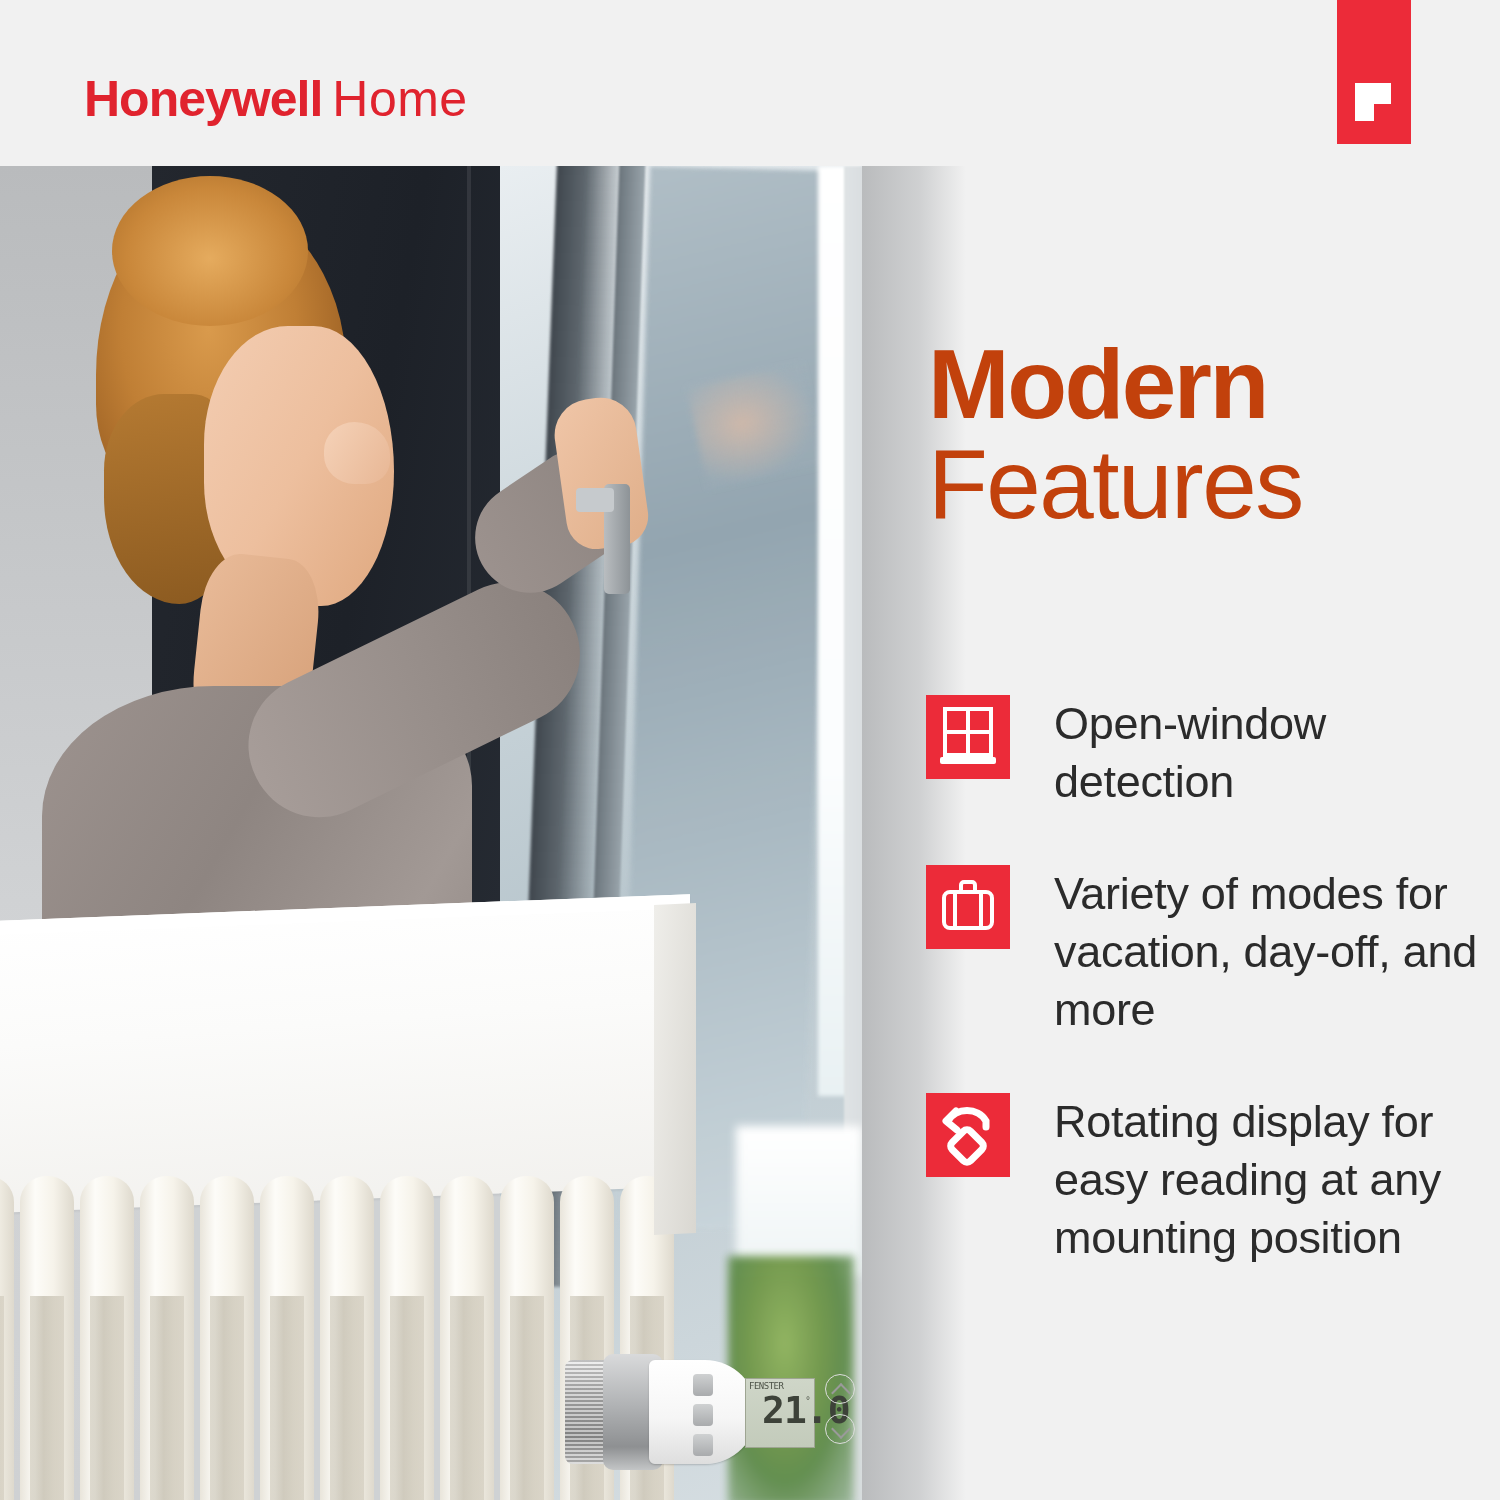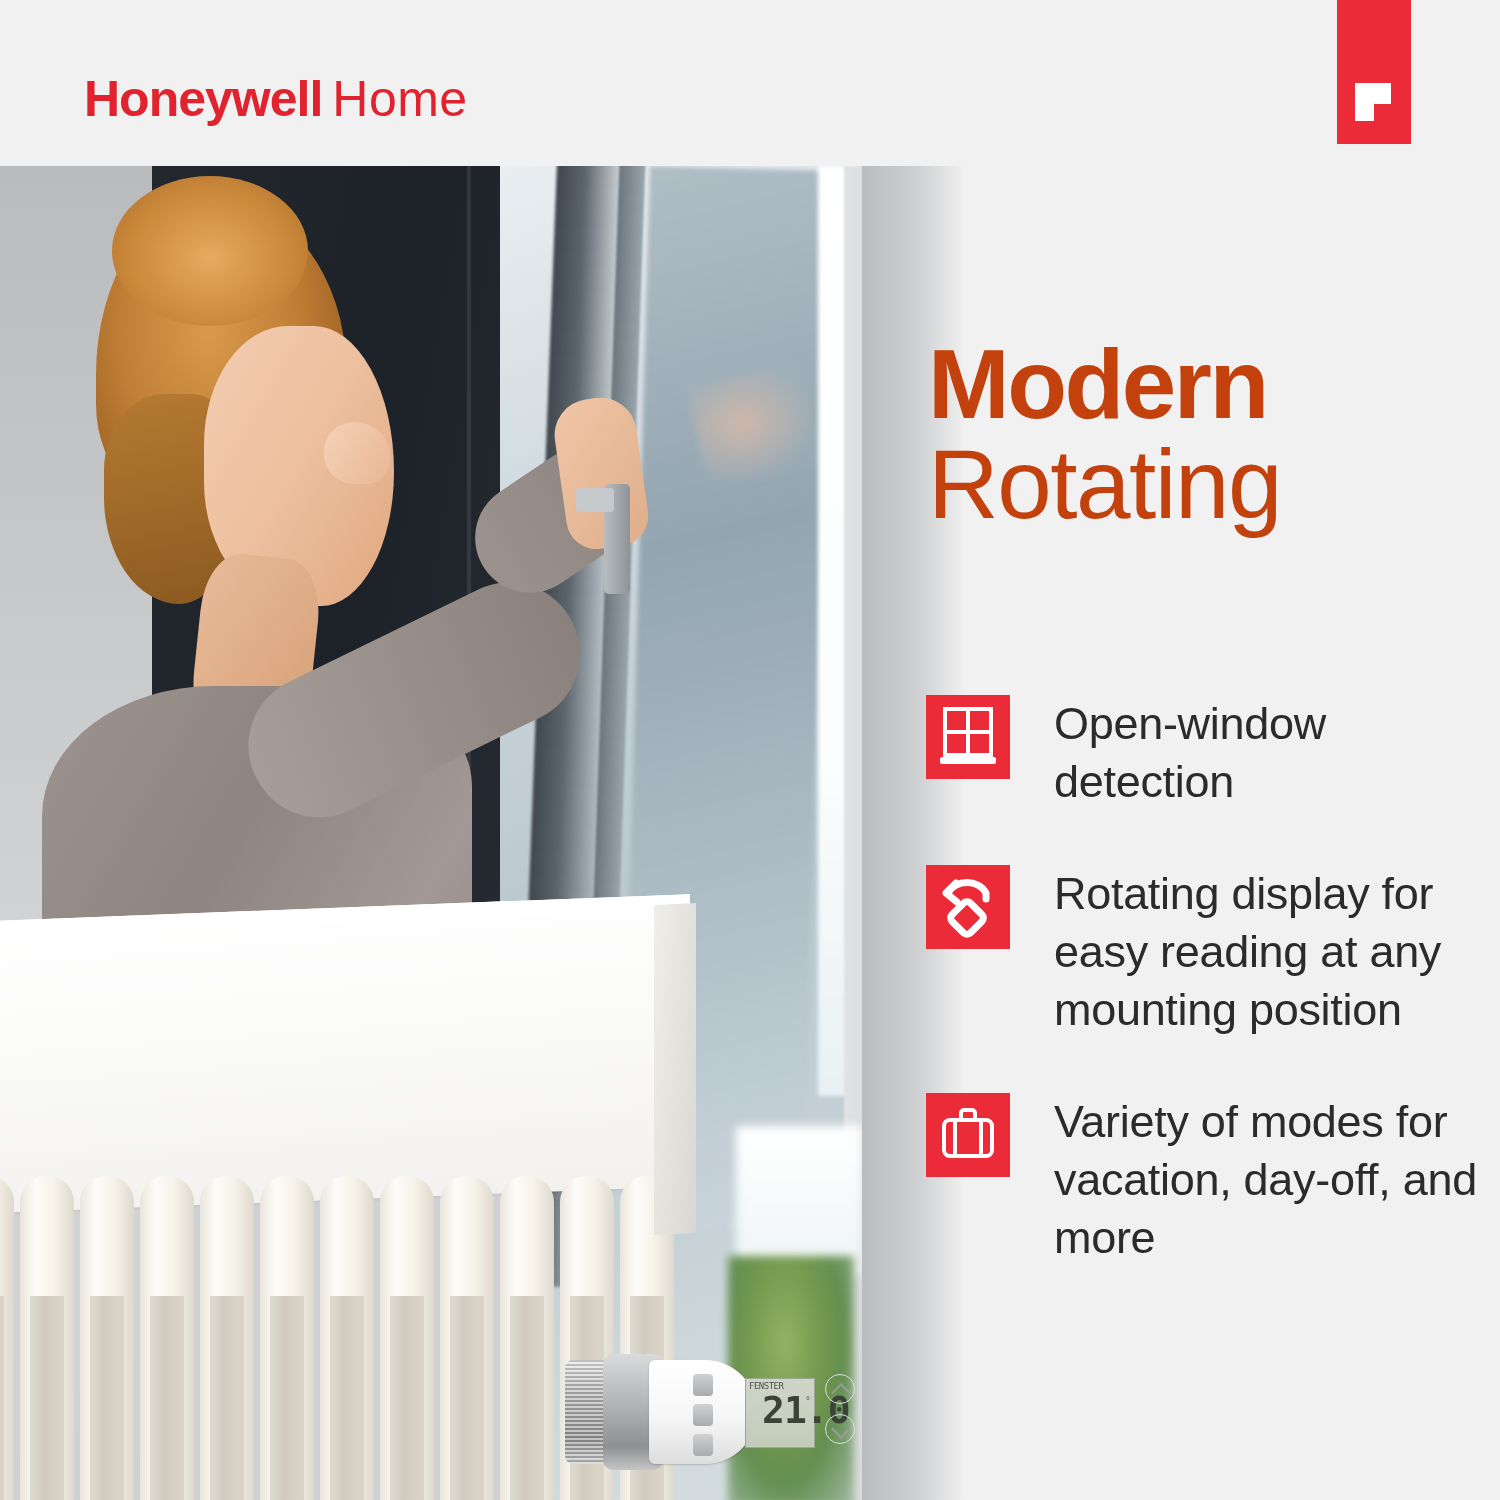--- a/index.html
+++ b/index.html
@@ -420,54 +420,54 @@
     </div>
   </div>
 </div>
 
 <div class="photo-shadow"></div>
 
 <div class="right">
 
   <div class="headline">
     <span class="l1">Modern</span>
-    <span class="l2">Rotating</span>
+    <span class="l2">Features</span>
   </div>
 
   <div class="features">
 
     <div class="feature">
       <div class="fic">
         <svg width="84" height="84" viewBox="0 0 84 84">
           <rect x="19" y="14" width="46" height="46" fill="none" stroke="#fff" stroke-width="4"></rect>
           <line x1="42" y1="14" x2="42" y2="60" stroke="#fff" stroke-width="4"></line>
           <line x1="19" y1="37" x2="65" y2="37" stroke="#fff" stroke-width="4"></line>
           <rect x="14" y="62" width="56" height="7" fill="#fff" rx="2"></rect>
         </svg>
       </div>
       <div class="ftxt">Open-window detection</div>
     </div>
 
     <div class="feature">
       <div class="fic">
         <svg width="84" height="84" viewBox="0 0 84 84">
-          <path d="M22 28 C30 14, 52 14, 60 28 L60 34" fill="none" stroke="#fff" stroke-width="7" stroke-linecap="round"></path>
-          <path d="M30 18 L20 28 L31 37" fill="none" stroke="#fff" stroke-width="7" stroke-linecap="round" stroke-linejoin="round"></path>
-          <rect x="28" y="40" width="26" height="26" fill="none" stroke="#fff" stroke-width="7" rx="5" transform="rotate(45 41 53)"></rect>
-        </svg>
-      </div>
-      <div class="ftxt">Rotating display for easy reading at any mounting position</div>
-    </div>
-
-    <div class="feature">
-      <div class="fic">
-        <svg width="84" height="84" viewBox="0 0 84 84">
           <rect x="18" y="27" width="48" height="36" fill="none" stroke="#fff" stroke-width="4" rx="6"></rect>
           <path d="M35 27 L35 20 a3 3 0 0 1 3 -3 l8 0 a3 3 0 0 1 3 3 l0 7" fill="none" stroke="#fff" stroke-width="4"></path>
           <line x1="29" y1="27" x2="29" y2="63" stroke="#fff" stroke-width="4"></line>
           <line x1="55" y1="27" x2="55" y2="63" stroke="#fff" stroke-width="4"></line>
         </svg>
       </div>
       <div class="ftxt">Variety of modes for vacation, day-off, and more</div>
     </div>
 
+    <div class="feature">
+      <div class="fic">
+        <svg width="84" height="84" viewBox="0 0 84 84">
+          <path d="M22 28 C30 14, 52 14, 60 28 L60 34" fill="none" stroke="#fff" stroke-width="7" stroke-linecap="round"></path>
+          <path d="M30 18 L20 28 L31 37" fill="none" stroke="#fff" stroke-width="7" stroke-linecap="round" stroke-linejoin="round"></path>
+          <rect x="28" y="40" width="26" height="26" fill="none" stroke="#fff" stroke-width="7" rx="5" transform="rotate(45 41 53)"></rect>
+        </svg>
+      </div>
+      <div class="ftxt">Rotating display for easy reading at any mounting position</div>
+    </div>
+
   </div>
 </div>
 
 </body></html>

